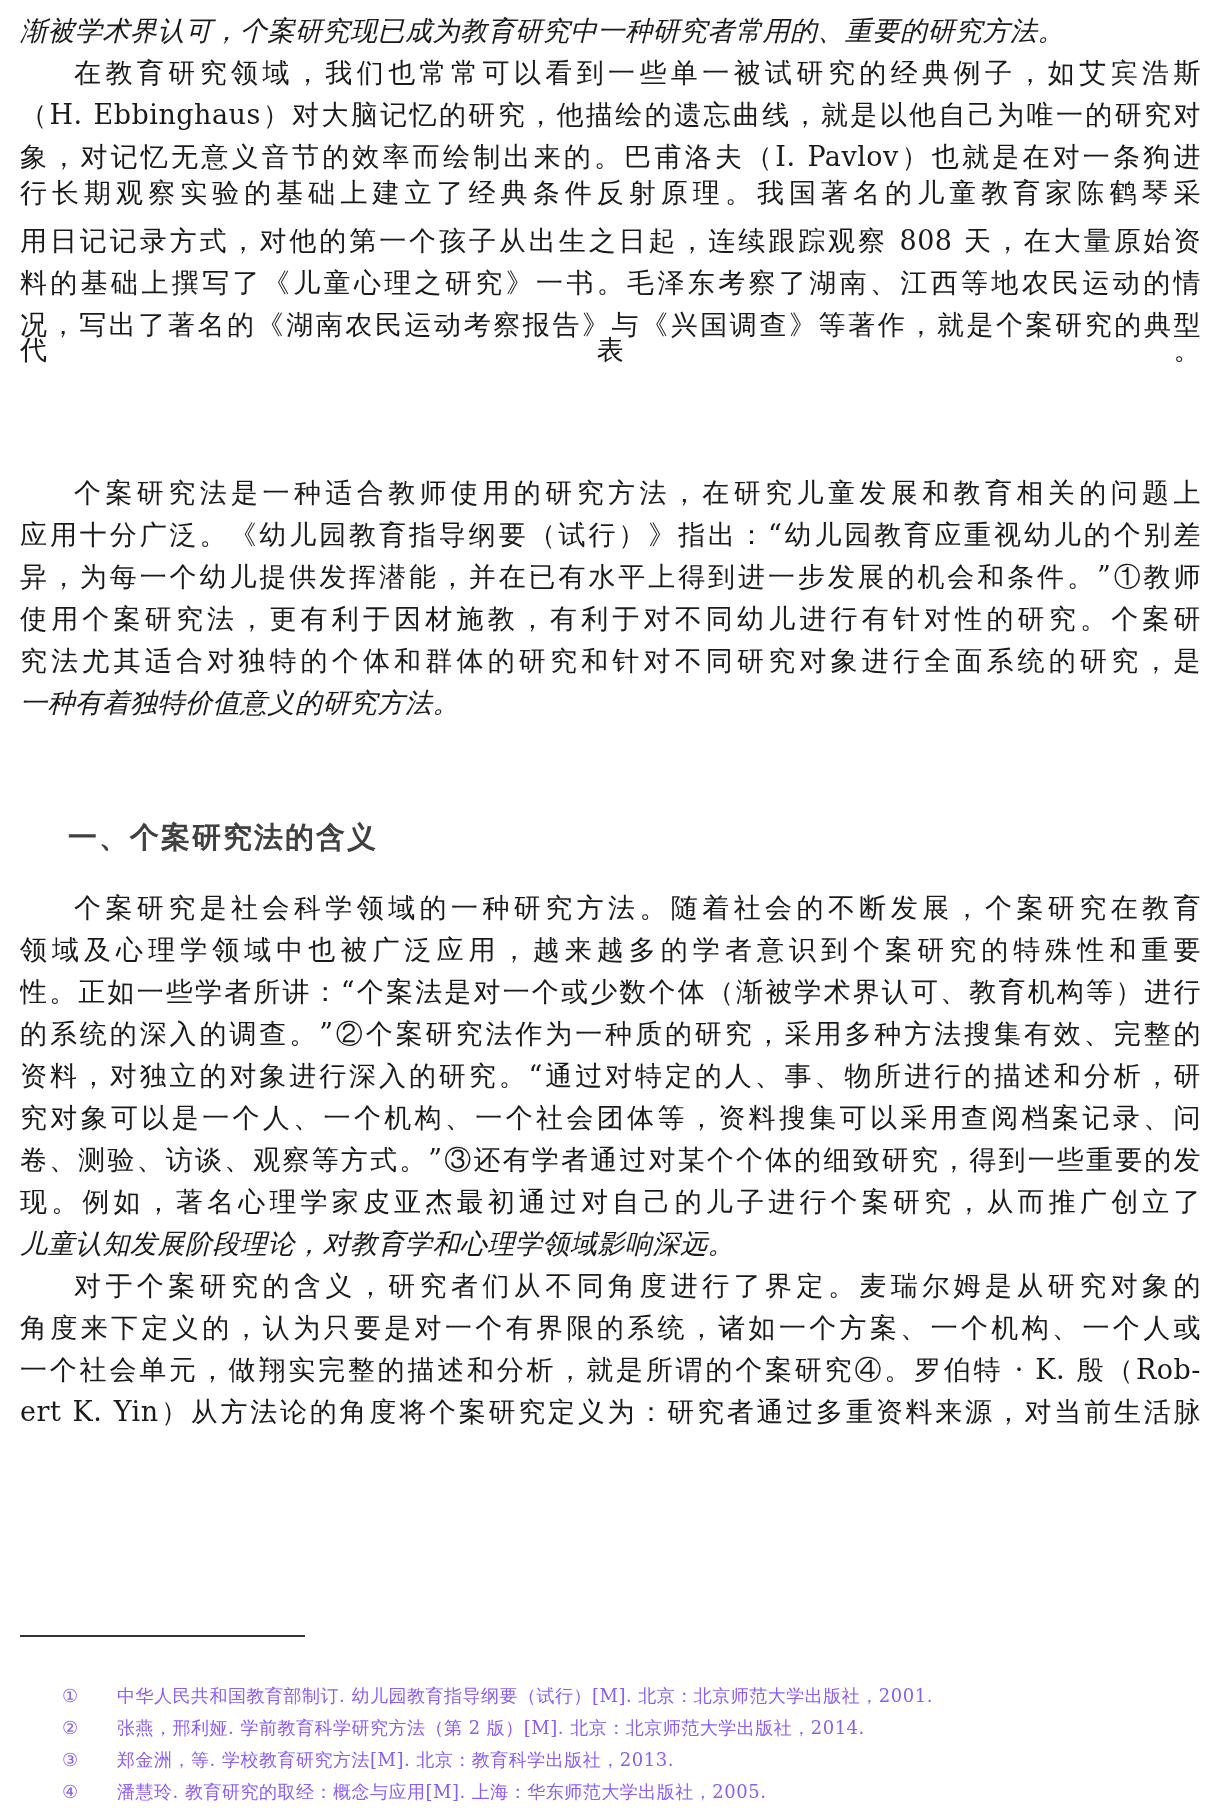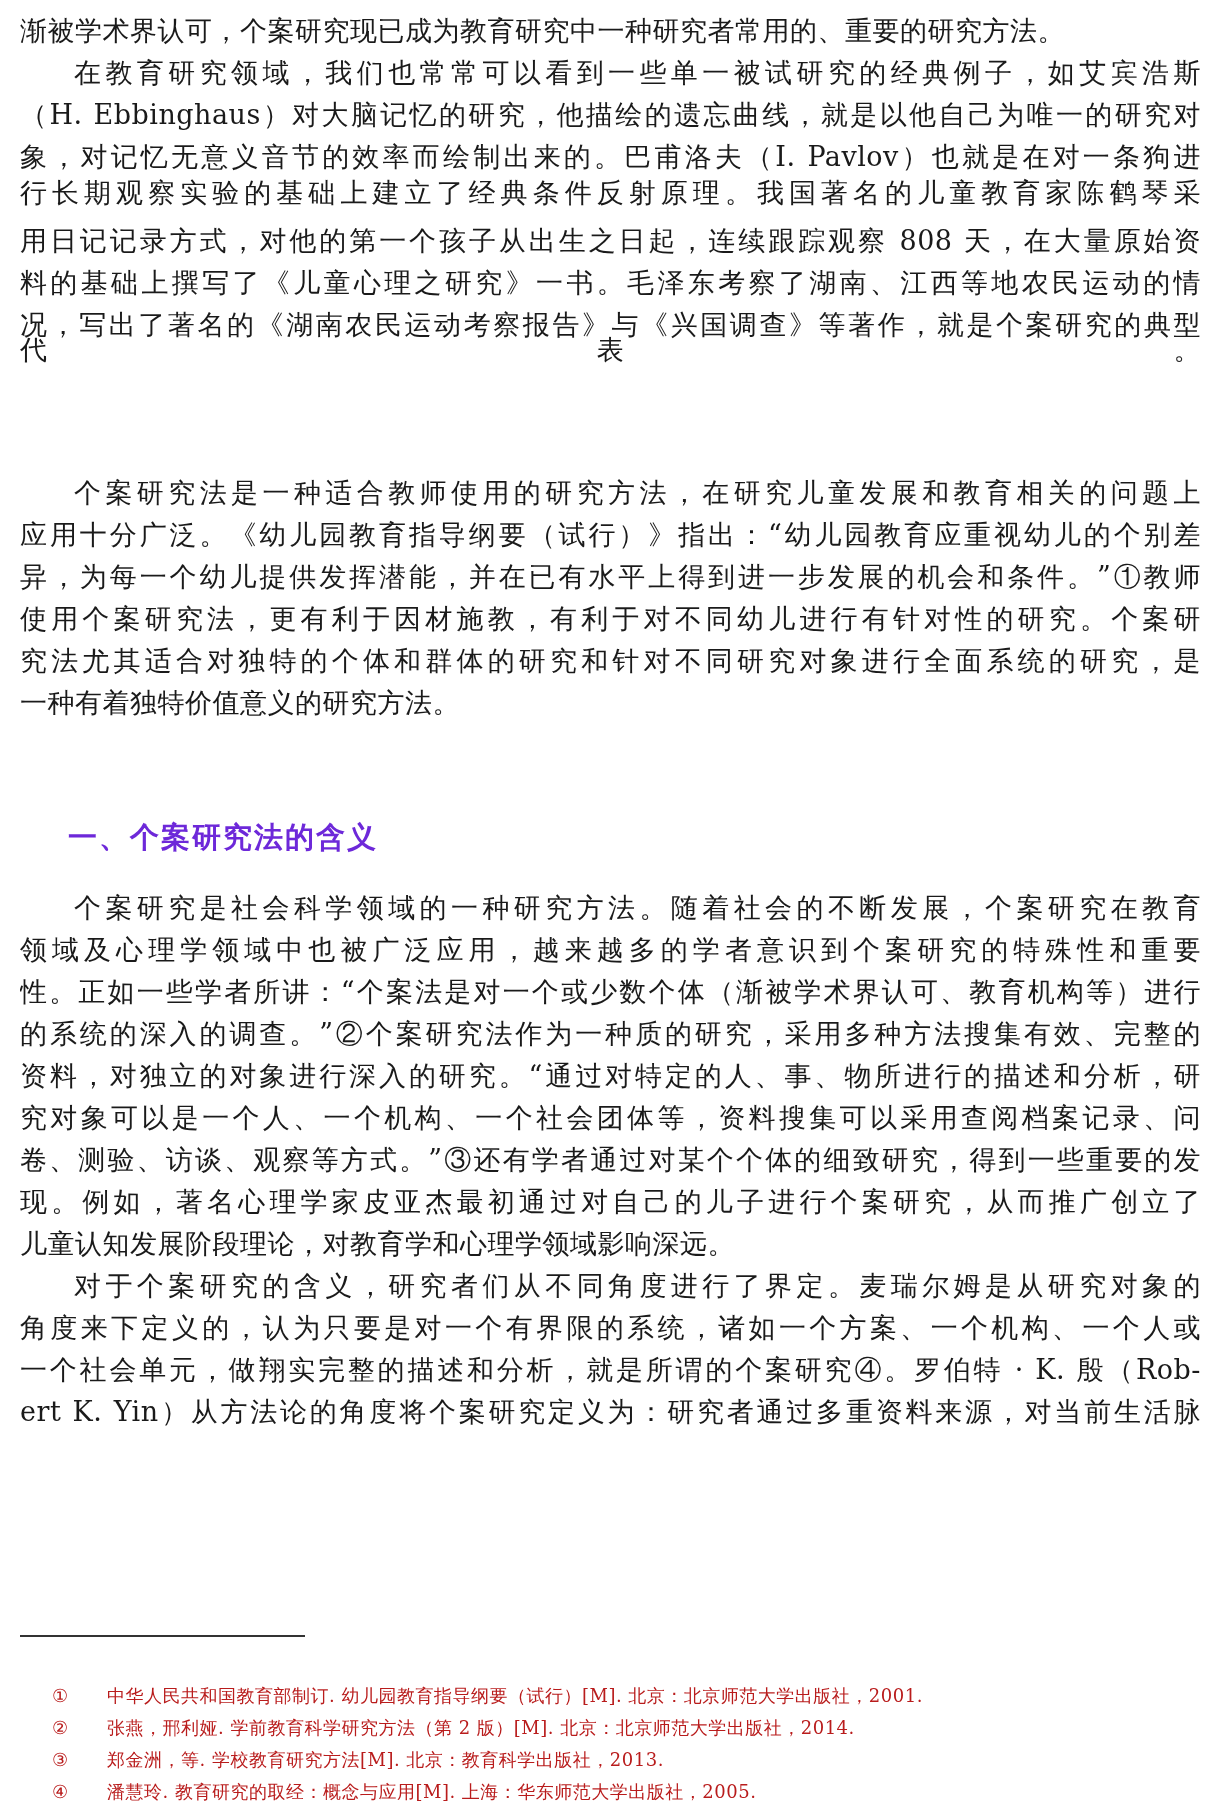--- a/index.html
+++ b/index.html
@@ -9,35 +9,35 @@
     color: #1a1a1a;
   }
   .page { position: absolute; left: 20px; top: 0; width: 1181px; }
   .line {
     position: absolute; left: 0; width: 1181px;
     font-size: 27px; line-height: 40px; height: 40px;
     white-space: nowrap; overflow: hidden;
     text-align: justify; text-align-last: justify;
     letter-spacing: 0.5px;
   }
-  .line.last { text-align-last: left; }
+  .line.last { text-align-last: left; font-style: italic; }
   .line.indent { padding-left: 54px; width: 1127px; }
   .heading {
     position: absolute; left: 68px; top: 815px;
     font-family: "DejaVu Sans", "Liberation Sans", sans-serif;
     font-weight: bold; font-size: 29px; line-height: 44px;
-    letter-spacing: 2px; color: #6d28d9;
+    letter-spacing: 2px; color: #404040;
   }
   .rule {
     position: absolute; left: 20px; top: 1635px; width: 285px; height: 2px;
     background: #333;
   }
   .fn {
-    position: absolute; left: 52px; font-size: 18px; line-height: 28px; height: 28px;
-    white-space: nowrap; color: #b91c1c; letter-spacing: 0.5px;
+    position: absolute; left: 62px; font-size: 18px; line-height: 28px; height: 28px;
+    white-space: nowrap; color: #8b5cf6; letter-spacing: 0.5px;
   }
   .fn .num { display: inline-block; width: 55px; }
 </style>
 </head>
 <body>
 
 <div class="page">
 
   <div class="line last" style="top:11px">渐被学术界认可，个案研究现已成为教育研究中一种研究者常用的、重要的研究方法。</div>
 

